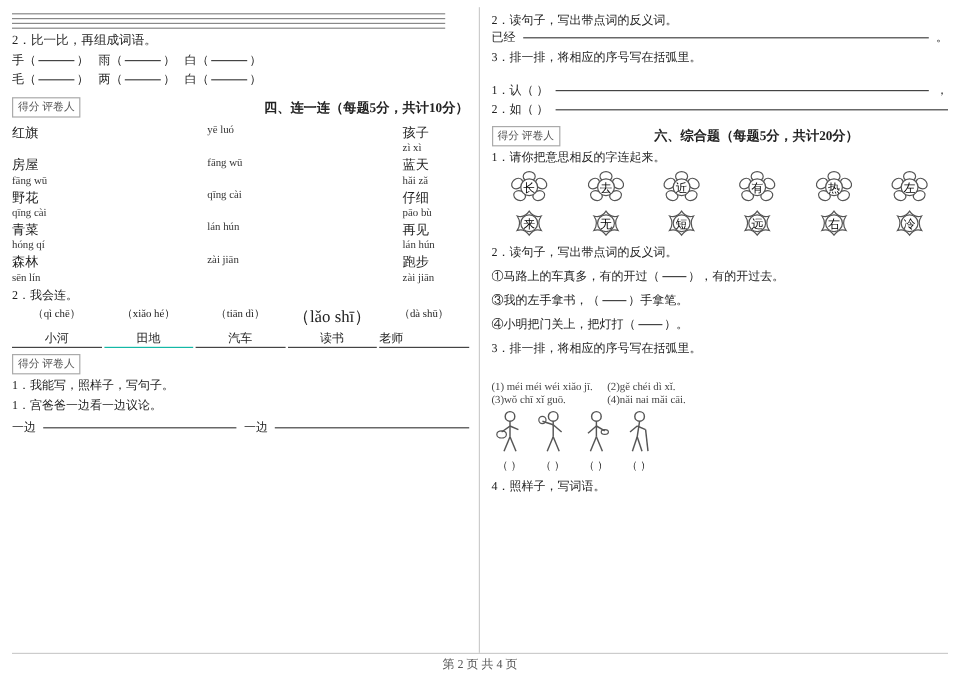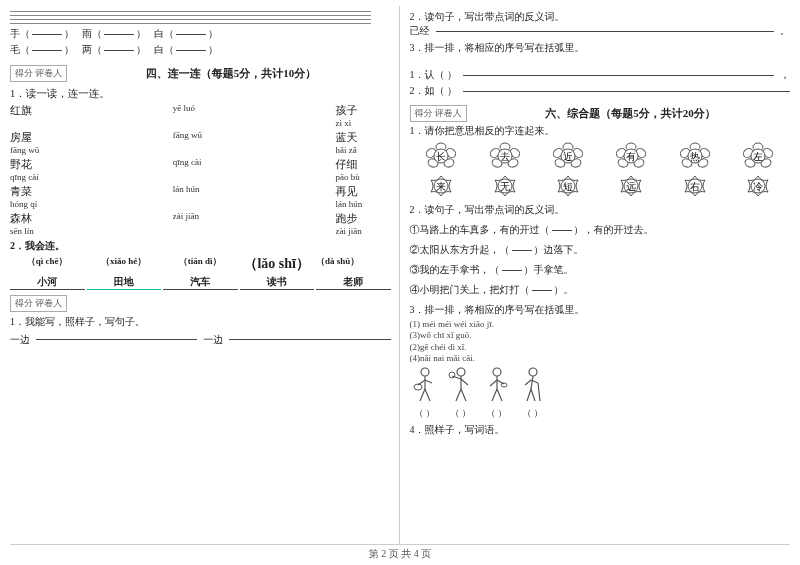--- a/index.html
+++ b/index.html
@@ -179,20 +179,21 @@
     <div class="left-col">
 
       <div class="top-lines">
         <div class="top-line"></div>
         <div class="top-line"></div>
         <div class="top-line"></div>
         <div class="top-line"></div>
       </div>
 
       <div class="section2">
+        <div>2．比一比，再组成词语。</div>
         <div style="margin-top:2px; font-size:10px;">
           <div class="wc-row">
             <span>手（</span>
               <span class="paren-blank"></span>
               <span>）</span>
             <span style="margin-left:6px">雨（</span>
               <span class="paren-blank"></span>
               <span>）</span>
             <span style="margin-left:6px">白（</span>
               <span class="paren-blank"></span>
@@ -209,27 +210,26 @@
               <span class="paren-blank"></span>
               <span>）</span>
           </div>
         </div>
       </div>
 
       <div style="display:flex; align-items:center; margin-top:5px;">
         <div class="scorer">
           <span>得分  评卷人</span>
         </div>
-        <div class="section-header" style="flex:1;">
+        <div class="section-header" style="flex:1;justify-content:flex-end;">
           <span>四、连一连（每题5分，共计10分）</span>
         </div>
       </div>
 
       <div class="match-section">
-        <div style="margin-bottom:2px;">1．读一读，连一连。</div>
 
         <div class="match-row">
           <div class="match-item">
             <span class="chinese">红旗</span>
           </div>
           <div class="match-item">
             <span class="pinyin">yē luó</span>
           </div>
           <div class="match-item">
             <span class="chinese">孩子</span>
@@ -287,46 +287,49 @@
           <div class="match-item">
             <span class="pinyin">zài jiān</span>
           </div>
           <div class="match-item">
             <span class="chinese">跑步</span>
             <span class="pinyin">zài jiān</span>
           </div>
         </div>
       </div>
 
-      <div style="margin-top:3px;font-weight:bold;">
+      <div style="margin-top:3px;">
         <div style="font-size:10px;">2．我会连。</div>
         <div class="blank-row" style="margin-top:2px; display:grid; grid-template-columns:repeat(5,1fr); gap:2px;">
           <span style="font-size:9px; text-align:center;">（qì chē）</span>
           <span style="font-size:9px; text-align:center;">（xiǎo hé）</span>
           <span style="font-size:9px; text-align:center;">（tiān dì）</span>
           <span style="font-size:14px; text-align:center;">（lǎo shī）</span>
-          <span style="font-size:9px; text-align:left;">（dà shū）</span>
+          <span style="font-size:9px; text-align:center;">（dà shū）</span>
         </div>
         <div style="display:grid; grid-template-columns:repeat(5,1fr); gap:2px; margin-top:1px;">
           <span style="font-size:10px; text-align:center; border-bottom:1px solid #444;">小河</span>
           <span style="font-size:10px; text-align:center; border-bottom:1px solid #14b8a6;">田地</span>
           <span style="font-size:10px; text-align:center; border-bottom:1px solid #444;">汽车</span>
           <span style="font-size:10px; text-align:center; border-bottom:1px solid #444;">读书</span>
-          <span style="font-size:10px; text-align:center; border-bottom:1px solid #444;">老师</span>
+          <span style="font-size:10px; border-bottom:1px solid #444;">老师</span>
         </div>
       </div>
 
       <div style="display:flex; align-items:center; margin-top:5px;">
         <div class="scorer">
           <span>得分  评卷人</span>
         </div>
       </div>
 
       <div class="fill-sentence">
         <div>1．我能写，照样子，写句子。</div>
+        <div style="margin-top:2px;">
+          <span>1．宫爸爸一边看一边议论。</span>
+        </div>
         <div class="q-line" style="margin-top:3px;">
           <span>一边</span>
           <span class="underline"></span>
           <span>一边</span>
           <span class="underline"></span>
         </div>
       </div>
     </div>
 
     <div class="right-col">
@@ -493,39 +496,34 @@
       </div>
 
       <div class="sentences-section">
         <div style="font-size:10px; margin-bottom:2px;">2．读句子，写出带点词的反义词。</div>
         <div class="sent-item">
           <span>①马路上的车真多，有的开过（</span>
           <span class="paren-blank" style="width:20px;"></span>
           <span>），有的开过去。</span>
         </div>
         <div class="sent-item">
-          <span>②太阳从东方升起，（</span>
-          <span class="paren-blank" style="width:20px;"></span>
-          <span>）边落下。</span>
-        </div>
-        <div class="sent-item">
           <span>③我的左手拿书，（</span>
           <span class="paren-blank" style="width:20px;"></span>
           <span>）手拿笔。</span>
         </div>
         <div class="sent-item">
           <span>④小明把门关上，把灯打（</span>
           <span class="paren-blank" style="width:20px;"></span>
           <span>）。</span>
         </div>
       </div>
 
       <div style="margin-top:3px;">
         <div style="font-size:10px;">3．排一排，将相应的序号写在括弧里。</div>
-        <div style="display:flex; gap:0; margin-top:1px;flex-direction:column;">
+        <div style="display:flex; gap:12px; margin-top:19px;">
           <div>
             <div class="pinyin-row">(1) méi méi wéi xiǎo jī.</div>
             <div class="pinyin-row">(3)wǒ chī xǐ guō.</div>
           </div>
           <div>
             <div class="pinyin-row">(2)gě chéi dì xǐ.</div>
             <div class="pinyin-row">(4)nǎi nai mǎi cāi.</div>
           </div>
         </div>
 

